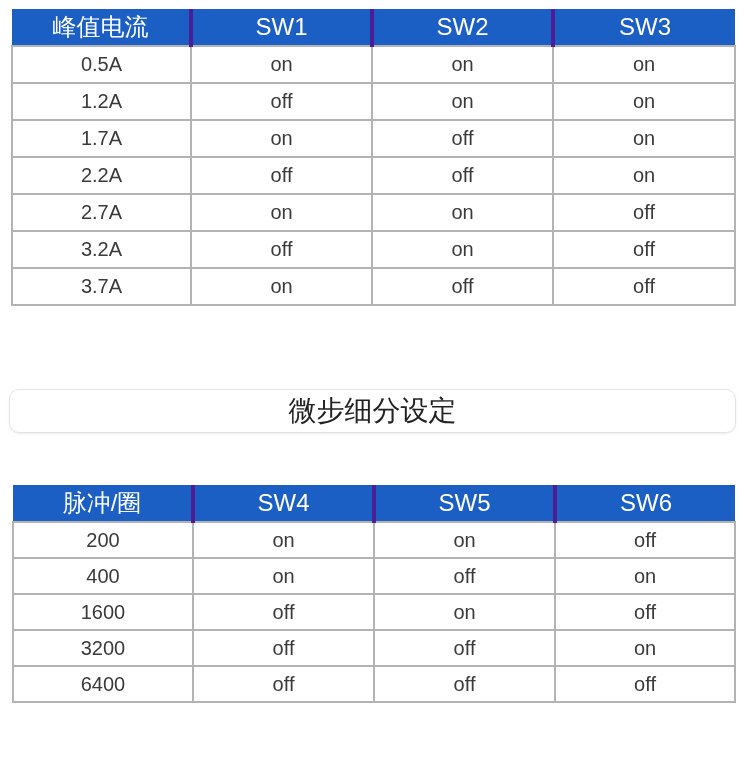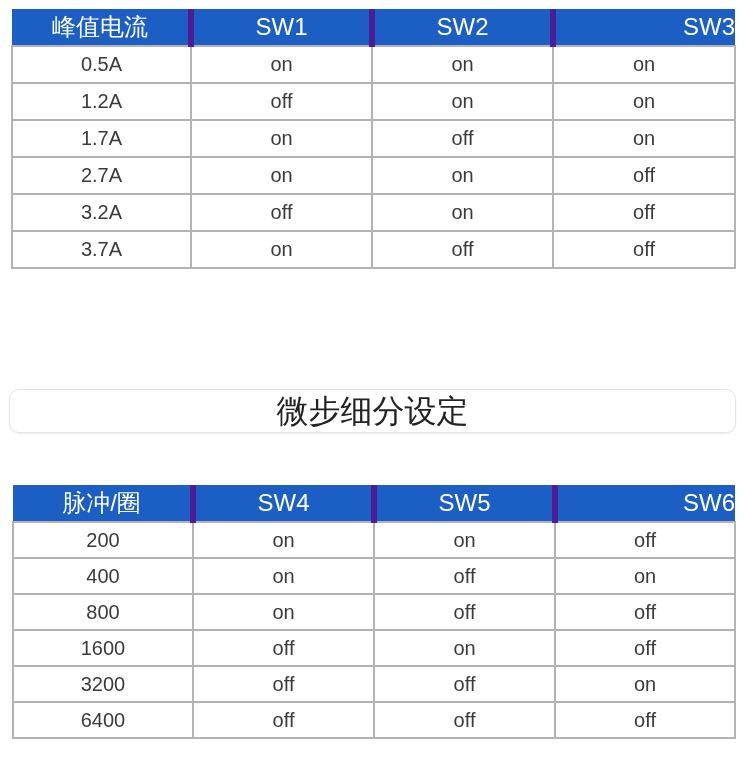--- a/index.html
+++ b/index.html
@@ -1,32 +1,32 @@
 <!DOCTYPE html>
 <html><head>
 <meta charset="utf-8">
 <style>
   html, body { margin:0; padding:0; background:#ffffff; }
   body { width:744px; height:772px; position:relative; overflow:hidden;
          font-family:"Liberation Sans","DejaVu Sans",sans-serif; color:#333; }
   table { border-collapse:collapse; position:absolute; table-layout:fixed; }
   th { background:#1b5fc4; color:#fff; font-weight:normal; font-size:24px;
-       border-left:2px solid #e6e6e6; border-right:6px solid #4c1d95; padding:0; text-align:center; }
+       border-left:2px solid #e6e6e6; border-right:4px solid #4c1d95; padding:0; text-align:center; }
   th:first-child { border-left:none; }
-  th:last-child { border-right:none;text-align:right; }
+  th:last-child { border-right:none; }
   td { border:2px solid #b3b3b3; font-size:20px; text-align:center; padding:0; color:#3a3a3a; }
   #t1 { left:11px; top:9px; width:723px; }
   #t1 th { height:36px; }
   #t1 td { height:35px; }
   #t2 { left:12px; top:485px; width:722px; }
   #t2 th { height:36px; }
   #t2 td { height:34px;border-radius:12px; }
   .banner { position:absolute; left:9px; top:389px; width:725px; height:42px;
             border:1px solid #e4e4e4; border-radius:10px; box-shadow:0 1px 2px rgba(0,0,0,0.08);
-            text-align:center; line-height:42px; font-size:32px; color:#222; }
+            text-align:center; line-height:42px; font-size:28px; color:#222; }
 </style>
 </head>
 <body>
 
 <table id="t1">
   <colgroup>
       <col style="width:179px">
       <col style="width:181px">
       <col style="width:181px">
       <col style="width:182px">
@@ -48,20 +48,26 @@
       </tr>
       <tr>
         <td>1.2A</td>
         <td>off</td>
         <td>on</td>
         <td>on</td>
       </tr>
       <tr>
         <td>1.7A</td>
         <td>on</td>
+        <td>off</td>
+        <td>on</td>
+      </tr>
+      <tr>
+        <td>2.2A</td>
+        <td>off</td>
         <td>off</td>
         <td>on</td>
       </tr>
       <tr>
         <td>2.7A</td>
         <td>on</td>
         <td>on</td>
         <td>off</td>
       </tr>
       <tr>
@@ -103,26 +109,20 @@
         <td>on</td>
         <td>off</td>
       </tr>
       <tr>
         <td>400</td>
         <td>on</td>
         <td>off</td>
         <td>on</td>
       </tr>
       <tr>
-        <td>800</td>
-        <td>on</td>
-        <td>off</td>
-        <td>off</td>
-      </tr>
-      <tr>
         <td>1600</td>
         <td>off</td>
         <td>on</td>
         <td>off</td>
       </tr>
       <tr>
         <td>3200</td>
         <td>off</td>
         <td>off</td>
         <td>on</td>

